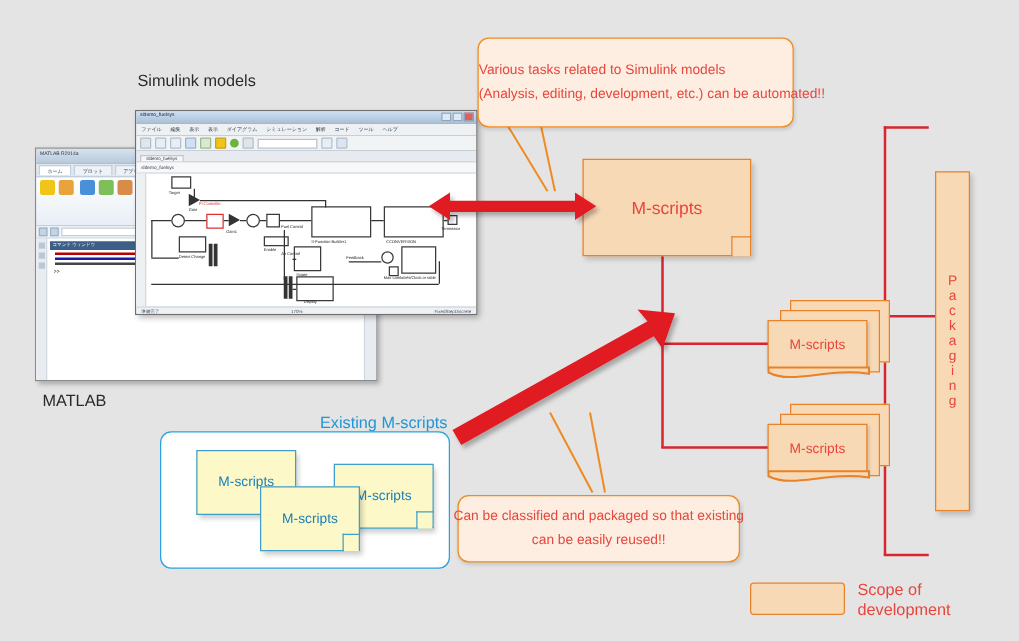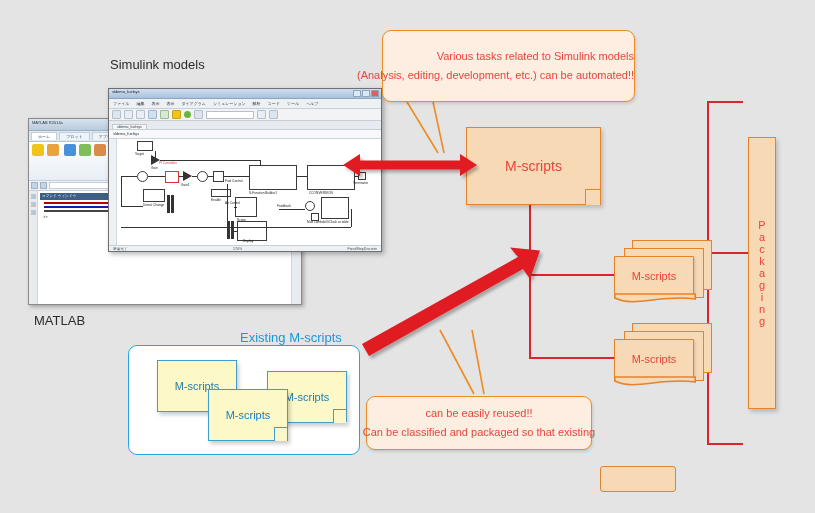--- a/index.html
+++ b/index.html
@@ -406,21 +406,21 @@
 
     <div class="sw-status">
       <span>準備完了</span>
       <span>170%</span>
       <span>FixedStepDiscrete</span>
     </div>
   </div>
 
   <div class="abs lbl-dark" style="left:110px;top:57px">Simulink models</div>
   <div class="abs lbl-dark" style="left:34px;top:313px">MATLAB</div>
-  <div class="abs lbl-blue" style="left:240px;top:330px">Existing M-scripts</div>
+  <div class="abs lbl-blue" style="left:256px;top:330px">Existing M-scripts</div>
 
   <div class="rl rlv" style="left:529px;top:203px;height:155px"></div>
   <div class="rl rlh" style="left:529px;top:274px;width:90px"></div>
   <div class="rl rlh" style="left:529px;top:357px;width:90px"></div>
 
   <div class="rl rlh" style="left:707px;top:101px;width:36px"></div>
   <div class="rl rlv" style="left:707px;top:101px;height:343px"></div>
   <div class="rl rlh" style="left:707px;top:443px;width:36px"></div>
   <div class="rl rlh" style="left:707px;top:252px;width:44px"></div>
 
@@ -493,31 +493,32 @@
   <svg class="arrowsvg" style="left:358px;top:244px;width:186px;height:110px" viewBox="0 0 186 110">
     <g filter="url(#sh)">
       <path d="M4,100 L160,13 L152,3.5 L182,6.5 L172,35 L165,25 L11,112 Z" fill="#e01b22"></path>
     </g>
   </svg>
 
   <svg class="arrowsvg" style="left:398px;top:95px;width:70px;height:60px" viewBox="0 0 70 60">
     <path d="M6,2 L40,58 M34,2 L46,58" stroke="#ef8b22" stroke-width="1.6" fill="none"></path>
   </svg>
   <div class="callout" id="callout-top" style="left:382px;top:30px;width:253px;height:72px;
-       display:flex;flex-direction:column;align-items:flex-end;justify-content:center;font-size:11px;line-height:19px;">
+       display:flex;flex-direction:column;align-items:flex-start;justify-content:center;font-size:11px;line-height:19px;">
     <span class="cline">Various tasks related to Simulink models</span>
     <span class="cline">(Analysis, editing, development, etc.) can be automated!!</span>
   </div>
 
   <svg class="arrowsvg" style="left:418px;top:328px;width:70px;height:68px" viewBox="0 0 70 68">
     <path d="M22,2 L56,66 M54,2 L66,66" stroke="#ef8b22" stroke-width="1.6" fill="none"></path>
   </svg>
   <div class="callout" id="callout-bottom" style="left:366px;top:396px;width:226px;height:54px;
        display:flex;flex-direction:column;align-items:center;justify-content:center;font-size:11px;line-height:19px;">
+    <span class="cline">Can be classified and packaged so that existing</span>
     <span class="cline">can be easily reused!!</span>
-    <span class="cline">Can be classified and packaged so that existing</span>
   </div>
 
   <div id="legend-swatch"></div>
   <div id="legend-text">
+    <div>Scope of development</div>
   </div>
 
 </div>
 
 </body></html>

